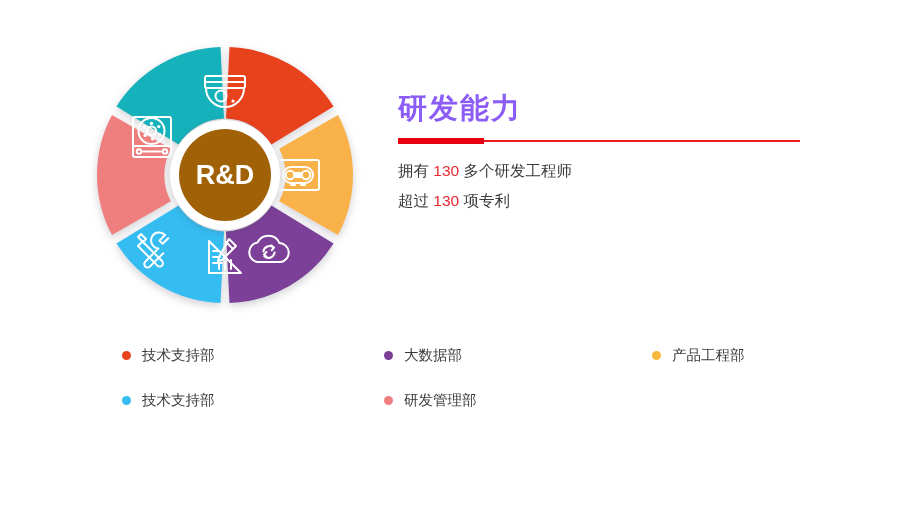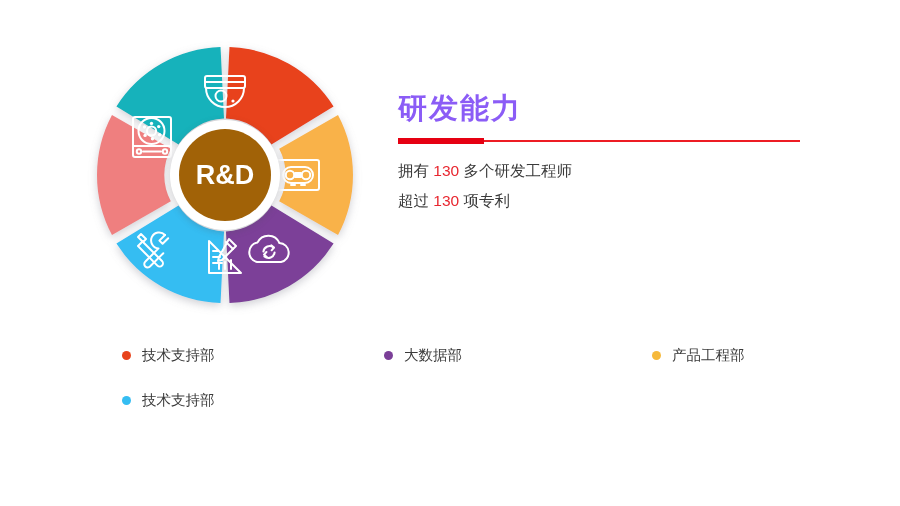--- a/index.html
+++ b/index.html
@@ -269,13 +269,17 @@
     <span class="legend-label">大数据部</span>
   </div>
   <div class="legend-item">
     <span class="legend-dot" style="background: rgb(246, 185, 59);"></span>
     <span class="legend-label">产品工程部</span>
   </div>
   <div class="legend-item">
     <span class="legend-dot" style="background: rgb(53, 189, 242);"></span>
     <span class="legend-label">技术支持部</span>
   </div>
+  <div class="legend-item">
+    <span class="legend-dot" style="background: rgb(239, 127, 127);"></span>
+    <span class="legend-label">研发管理部</span>
+  </div>
 </div>
 
 </body></html>

